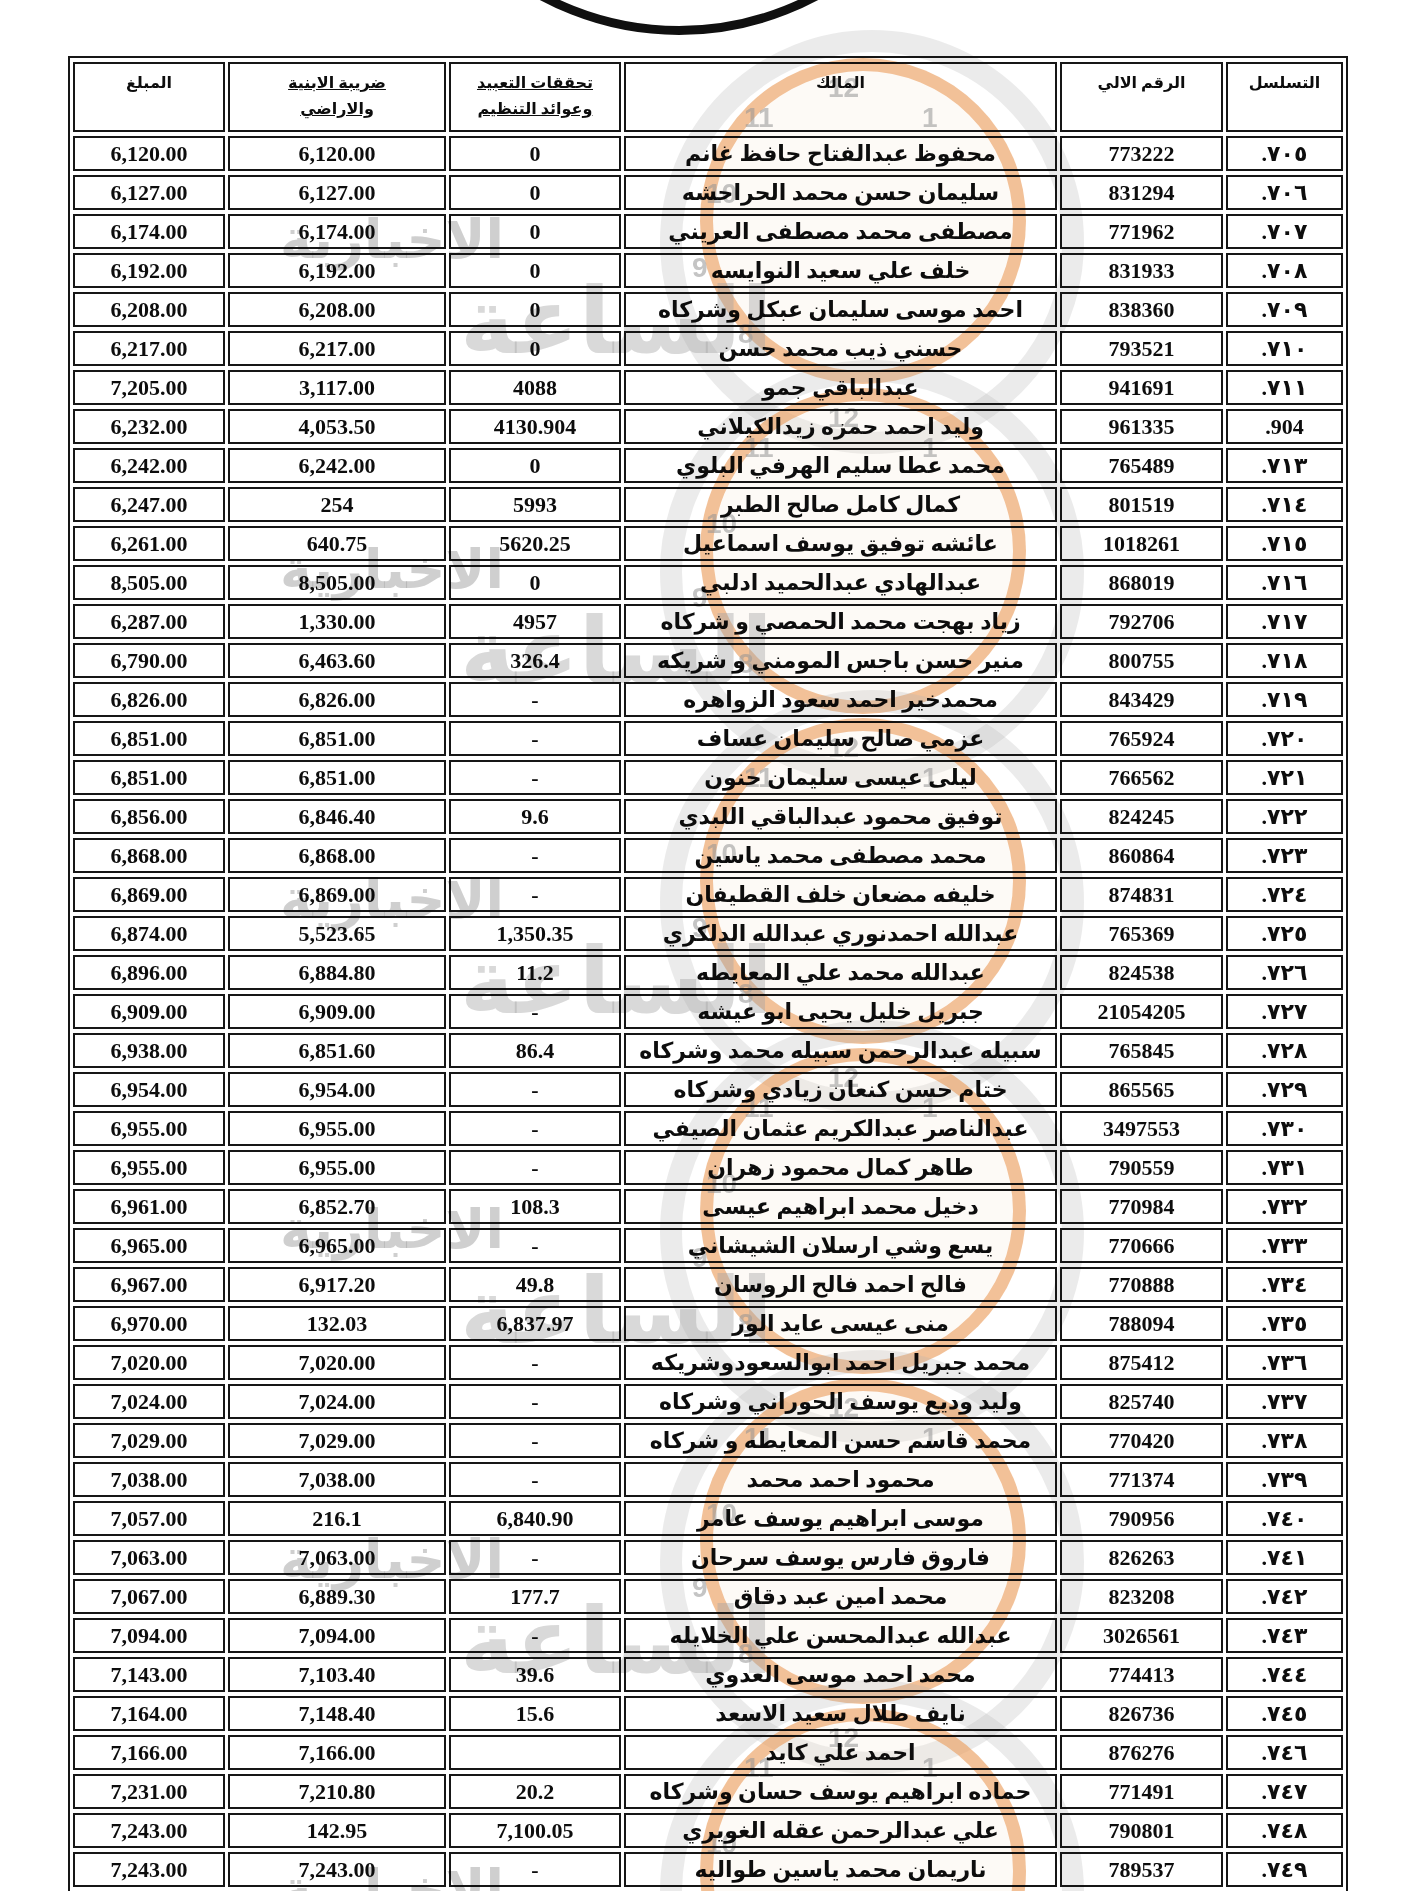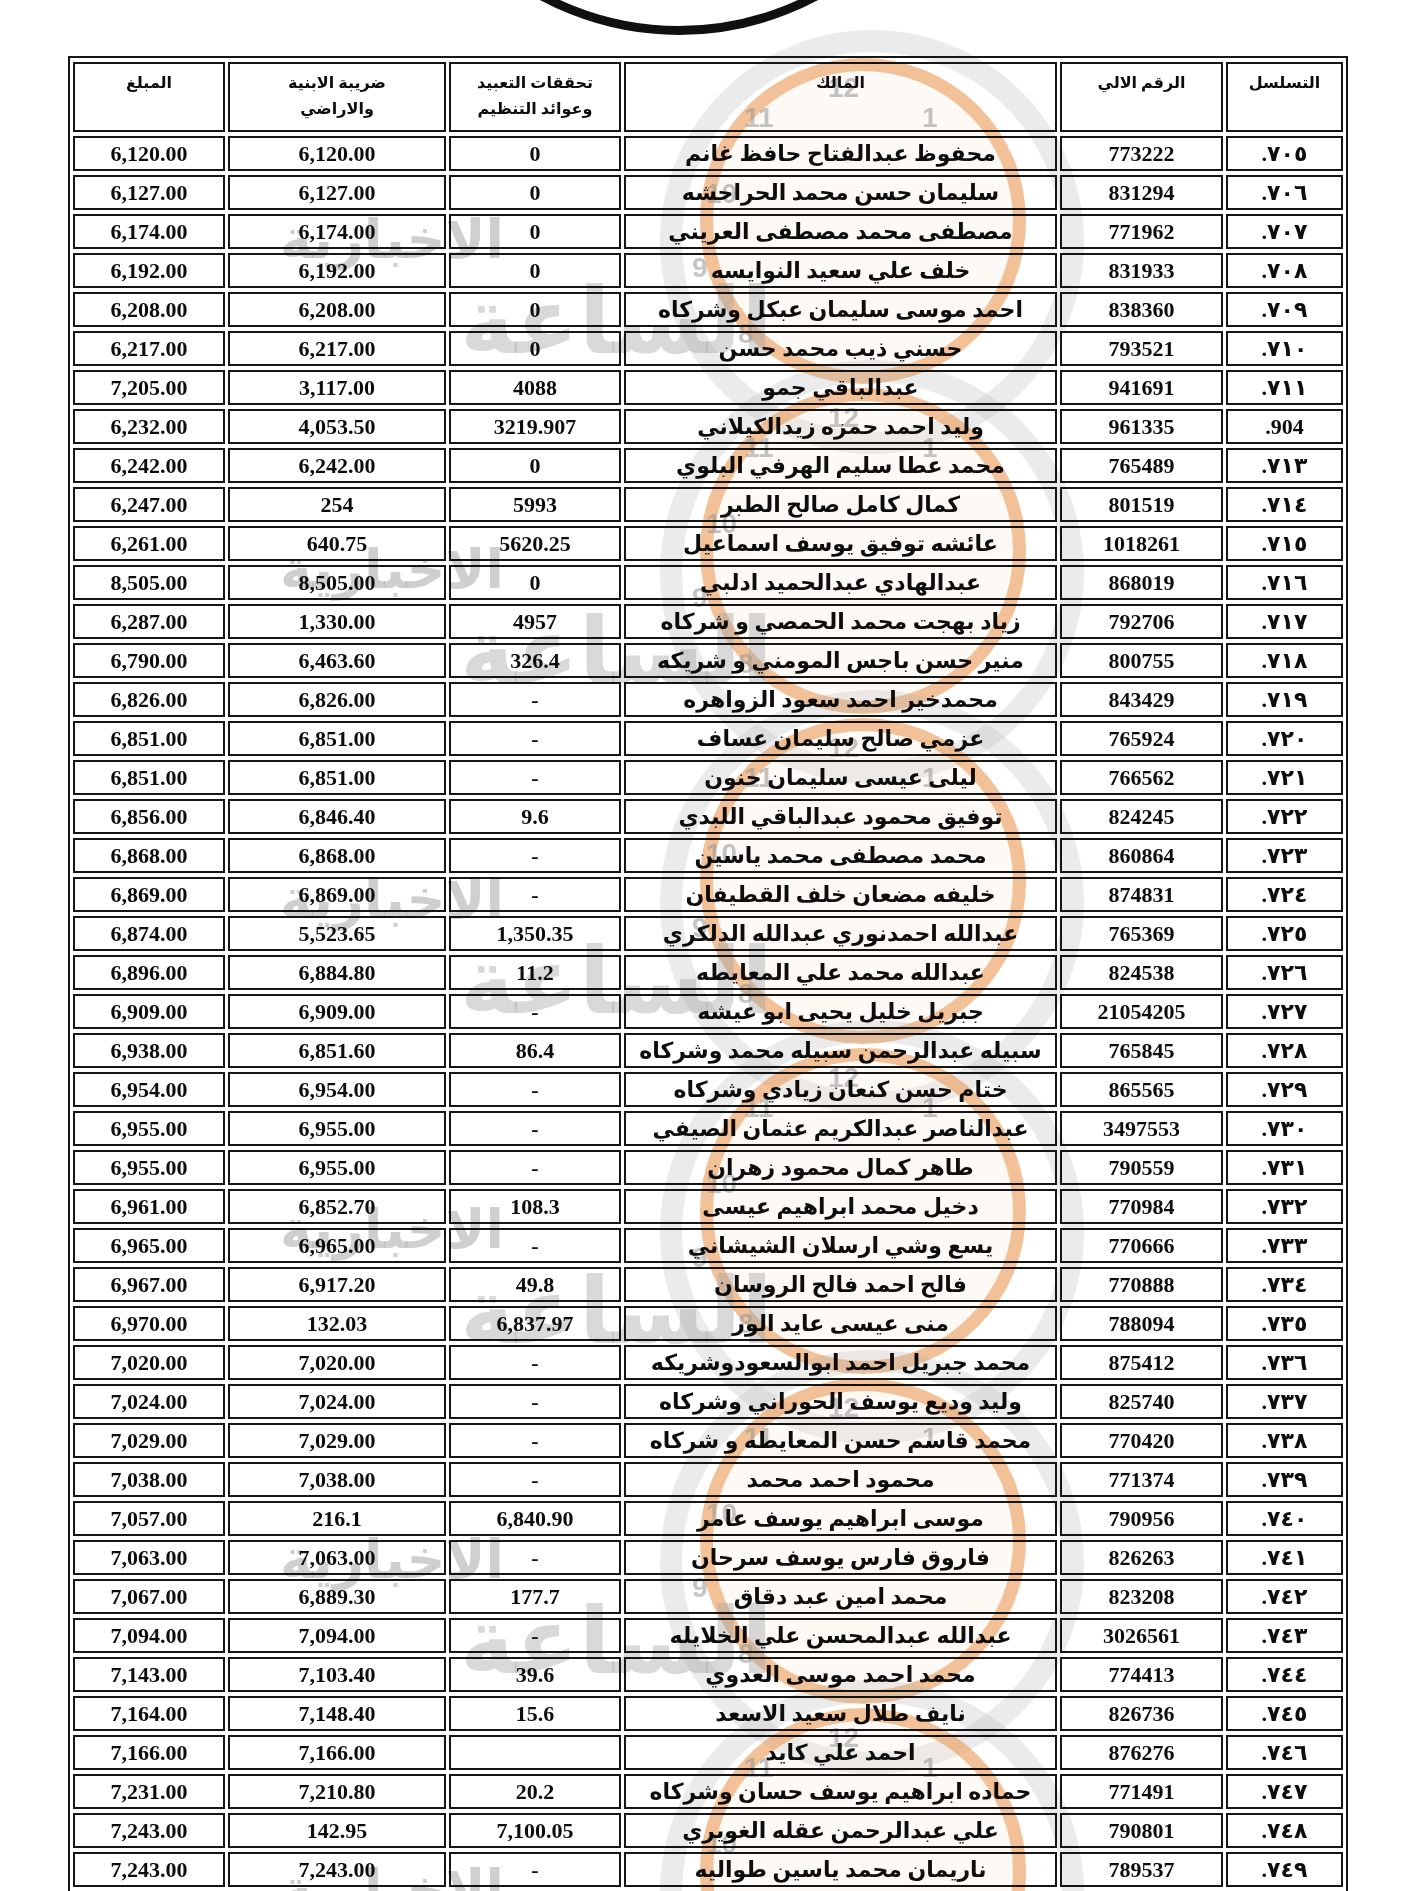--- a/index.html
+++ b/index.html
@@ -26,21 +26,21 @@
     font-weight:bold;color:#0d0d0d;
     padding:0 3px;overflow:hidden;white-space:nowrap;
   }
   table.records th{
     height:60px;vertical-align:top;padding-top:6px;
     font-size:16px;line-height:26px;white-space:normal;
   }
   table.records td{height:31px;font-size:22px;}
   td.c-owner{font-size:20px;}
   td.c-serial{font-size:19px;}
-  .hdr-narrow{max-width:165px;margin:0 auto;}
+  .hdr-narrow{max-width:165px;margin:0 auto;text-decoration:underline;}
   
   col.w-serial{width:117px;}
   col.w-auto{width:163px;}
   col.w-owner{width:433px;}
   col.w-paving{width:172px;}
   col.w-tax{width:218px;}
   col.w-amount{width:152px;}
   
   .wm-layer{
     position:absolute;inset:0;pointer-events:none;z-index:5;
@@ -170,21 +170,21 @@
           <td class="c-auto">941691</td>
           <td class="c-owner">عبدالباقي جمو</td>
           <td class="c-paving">4088</td>
           <td class="c-tax">3,117.00</td>
           <td class="c-amount">7,205.00</td>
         </tr>
         <tr>
           <td class="c-serial">904.</td>
           <td class="c-auto">961335</td>
           <td class="c-owner">وليد احمد حمزه زيدالكيلاني</td>
-          <td class="c-paving">3219.907</td>
+          <td class="c-paving">4130.904</td>
           <td class="c-tax">4,053.50</td>
           <td class="c-amount">6,232.00</td>
         </tr>
         <tr>
           <td class="c-serial">٧١٣.</td>
           <td class="c-auto">765489</td>
           <td class="c-owner">محمد عطا سليم الهرفي البلوي</td>
           <td class="c-paving">0</td>
           <td class="c-tax">6,242.00</td>
           <td class="c-amount">6,242.00</td>

